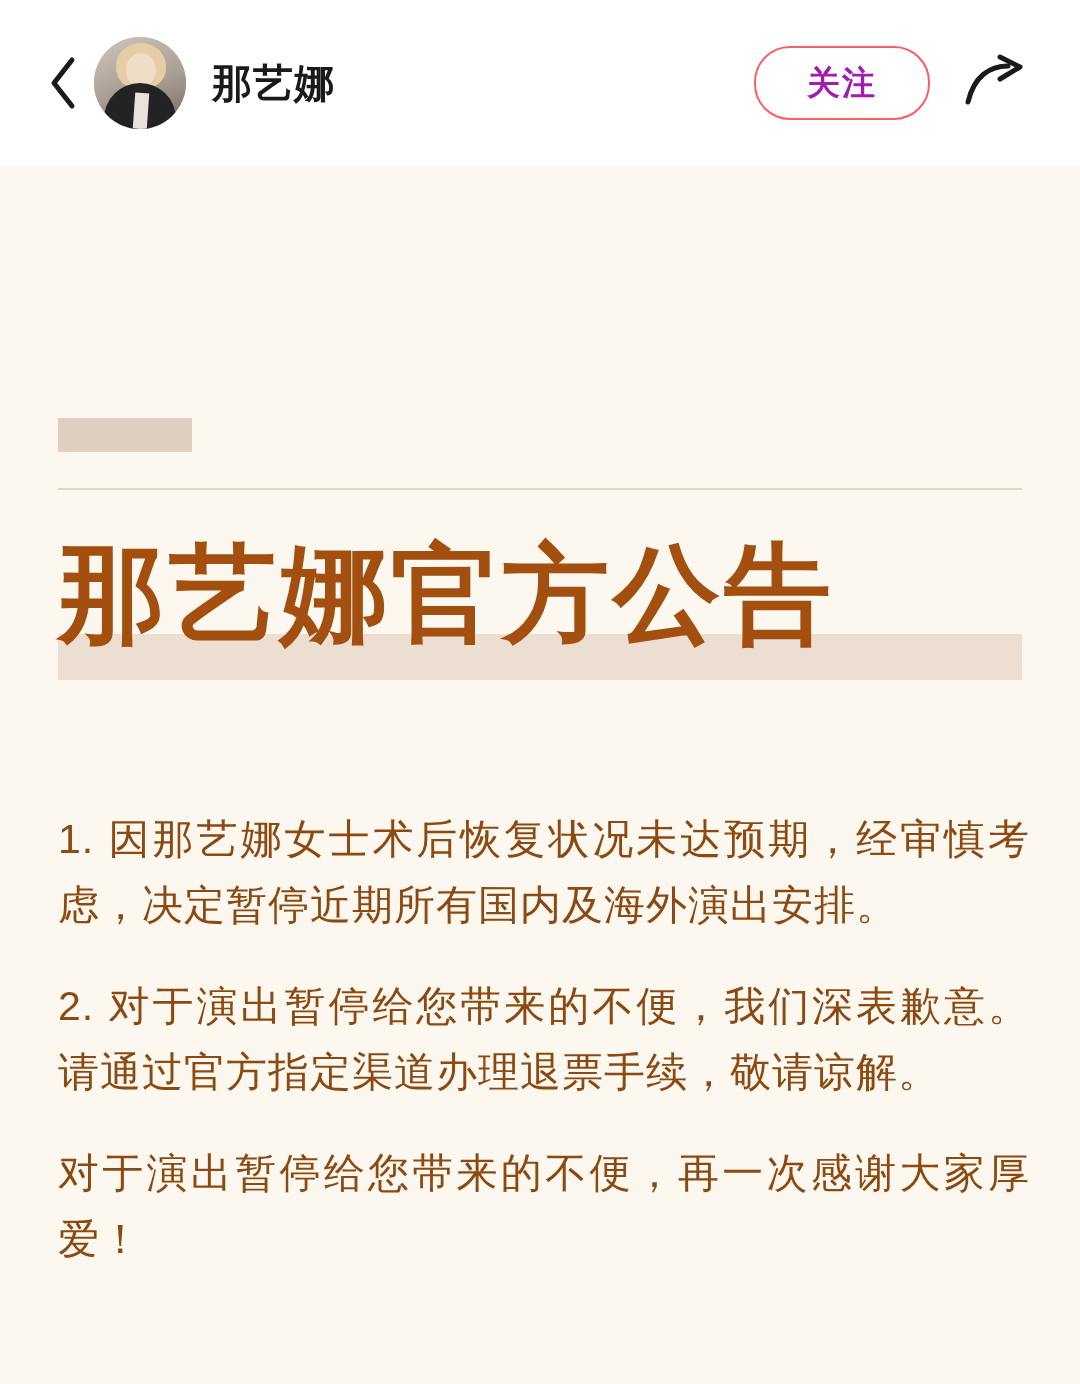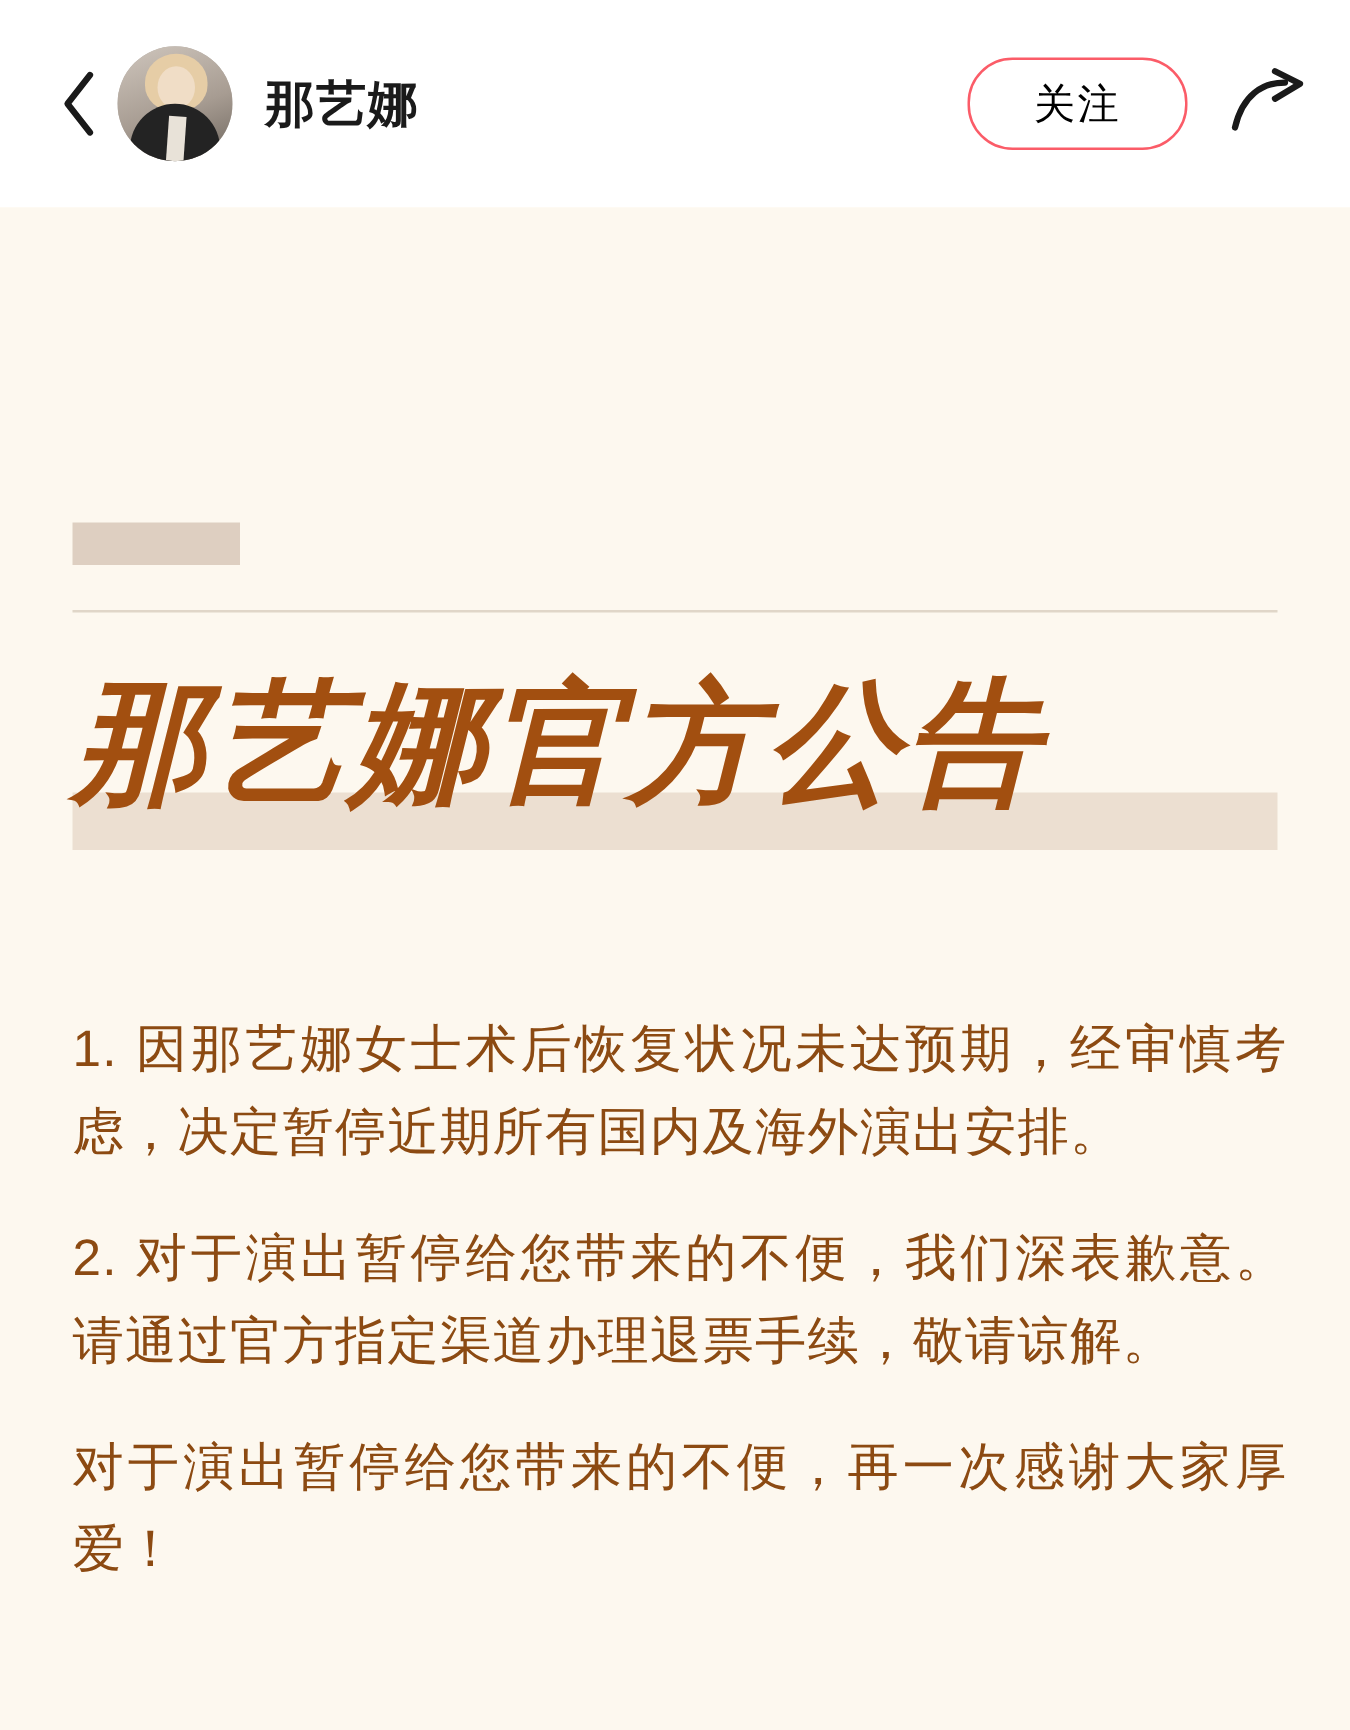--- a/index.html
+++ b/index.html
@@ -14,21 +14,21 @@
     overflow: hidden;
   }
 
   
   .topbar {
     position: relative;
     height: 166px;
     background: #ffffff;
     display: flex;
     align-items: center;
-    padding: 0 22px 0 40px;
+    padding: 0 42px 0 40px;
     box-sizing: border-box;
   }
   .back-btn {
     width: 46px;
     height: 60px;
     display: flex;
     align-items: center;
     justify-content: center;
     flex: 0 0 auto;
     cursor: pointer;
@@ -90,23 +90,23 @@
   }
 
   .topbar-spacer { flex: 1 1 auto; }
 
   .follow-btn {
     width: 172px;
     height: 70px;
     border-radius: 36px;
     border: 2px solid #fb5c68;
     background: #ffffff;
-    color: #000000;
+    color: #a21caf;
     font-size: 33px;
-    font-weight: 400;
+    font-weight: 700;
     display: flex;
     align-items: center;
     justify-content: center;
     flex: 0 0 auto;
     cursor: pointer;
     letter-spacing: 2px;
   }
 
   .share-btn {
     width: 86px;
@@ -145,21 +145,20 @@
     height: 2px;
     background: #e0d6c8;
   }
 
   .headline-wrap {
     position: absolute;
     top: 362px;
     left: 58px;
     right: 58px;
     height: 160px;
-    font-style: italic;
   }
   .headline-hl {
     position: absolute;
     left: 0;
     right: 0;
     bottom: 8px;
     height: 46px;
     background: #ecdfd1;
   }
   .headline {

